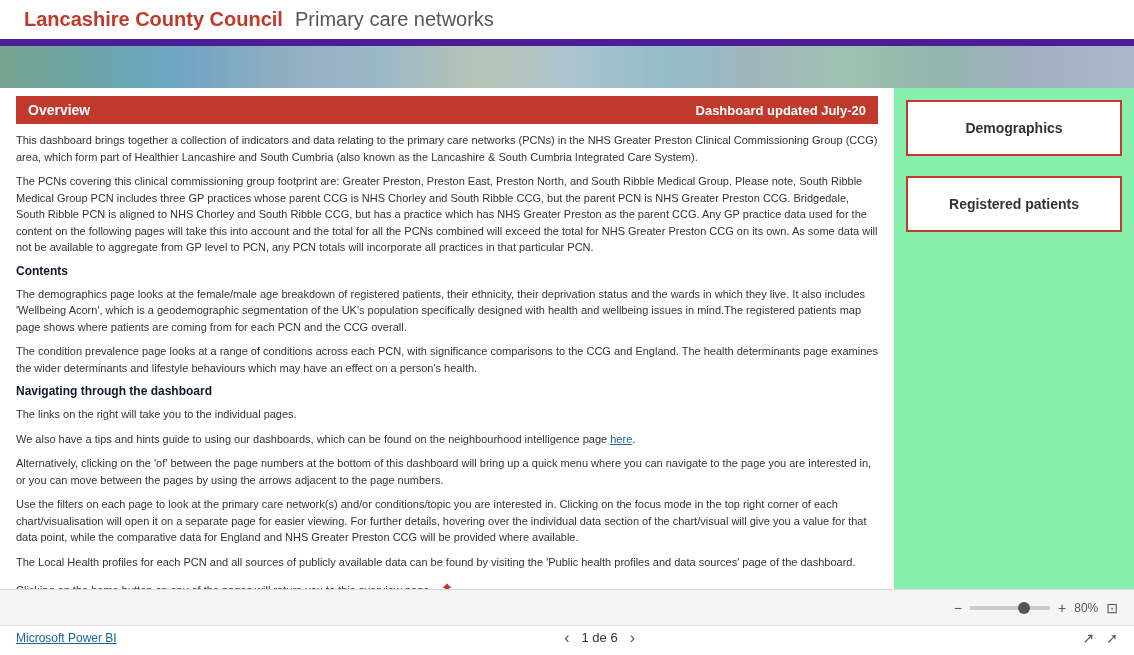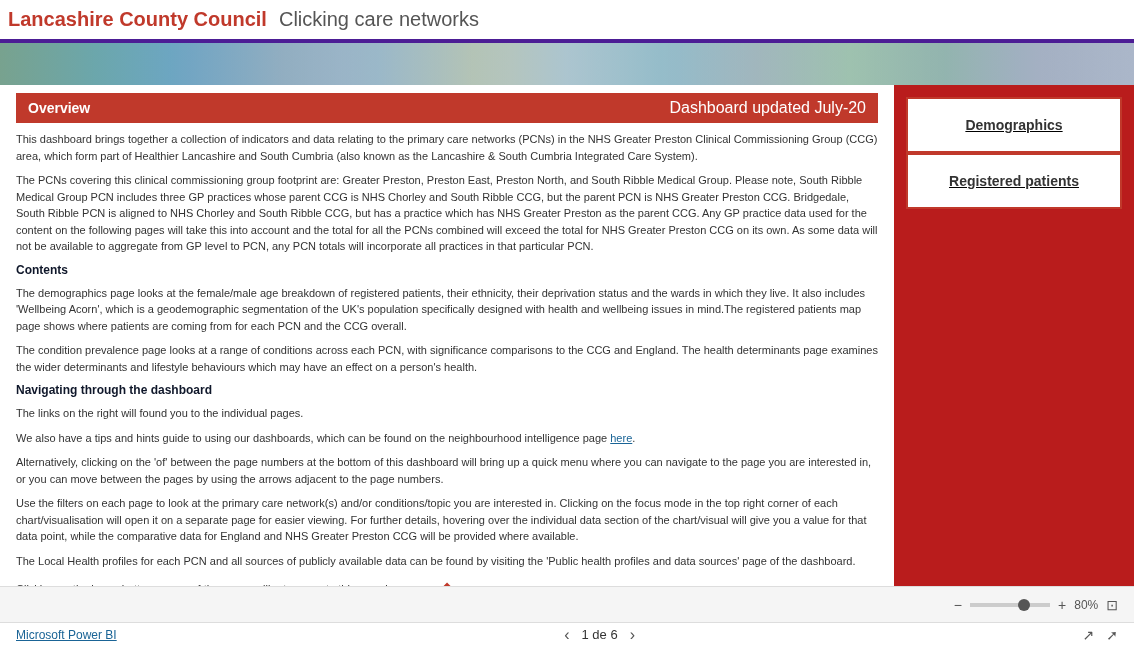--- a/index.html
+++ b/index.html
@@ -2,22 +2,22 @@
 <html><head>
   <meta charset="utf-8">
   <style>
     * { margin: 0; padding: 0; box-sizing: border-box; }
     body { font-family: Arial, sans-serif; font-size: 12px; background: #fff; width: 1134px; height: 655px; overflow: hidden; }
 
     
     .header {
       display: flex;
       align-items: center;
-      padding: 8px 8px;
-      border-bottom: 4px solid #4c1d95;
+      padding: 8px 24px;
+      border-bottom: 7px solid #4c1d95;
       background: #fff;
     }
     .header-logo {
       color: #c0392b;
       font-size: 20px;
       font-weight: bold;
       margin-right: 12px;
     }
     .header-title {
       color: #555;
@@ -67,22 +67,22 @@
       background: #c0392b;
       color: #fff;
       padding: 6px 12px;
       margin-bottom: 8px;
     }
     .overview-title {
       font-size: 14px;
       font-weight: bold;
     }
     .dashboard-updated {
-      font-size: 16px;
-      font-weight: normal;
+      font-size: 13px;
+      font-weight: bold;
     }
 
     
     .body-text {
       font-size: 11px;
       color: #333;
       line-height: 1.5;
       margin-bottom: 8px;
       margin-top: 8px;
     }
@@ -103,23 +103,22 @@
       vertical-align: middle;
       margin-left: 4px;
     }
 
     
     .right-panel {
       width: 240px;
       padding: 12px;
       display: flex;
       flex-direction: column;
-      gap: 0;
-      background: #b91c1c;
-      text-decoration: underline;
+      gap: 20px;
+      background: #86efac;
     }
     .nav-button {
       border: 2px solid #c0392b;
       background: #fff;
       color: #333;
       font-size: 14px;
       font-weight: bold;
       padding: 18px 12px;
       text-align: center;
       cursor: pointer;
@@ -201,21 +200,21 @@
       color: #555;
       background: none;
       border: none;
     }
   </style>
 </head>
 <body>
 
 <div class="header">
   <span class="header-logo">Lancashire County Council</span>
-  <span class="header-title">Clicking care networks</span>
+  <span class="header-title">Primary care networks</span>
 </div>
 
 <div class="banner">
   <div class="banner-overlay"></div>
 </div>
 
 <div class="main-content">
 
   <div class="left-panel">
 
@@ -230,21 +229,21 @@
 
     <p class="body-text">
       <span>The PCNs covering this clinical commissioning group footprint are: Greater Preston, Preston East, Preston North, and South Ribble Medical Group. Please note, South Ribble Medical Group PCN includes three GP practices whose parent CCG is NHS Chorley and South Ribble CCG, but the parent PCN is NHS Greater Preston CCG. Bridgedale, South Ribble PCN is aligned to NHS Chorley and South Ribble CCG, but has a practice which has NHS Greater Preston as the parent CCG. Any GP practice data used for the content on the following pages will take this into account and the total for all the PCNs combined will exceed the total for NHS Greater Preston CCG on its own. As some data will not be available to aggregate from GP level to PCN, any PCN totals will incorporate all practices in that particular PCN.</span>
     </p>
 
     <p class="body-text-bold">Contents</p>
     <p class="body-text">The demographics page looks at the female/male age breakdown of registered patients, their ethnicity, their deprivation status and the wards in which they live. It also includes 'Wellbeing Acorn', which is a geodemographic segmentation of the UK's population specifically designed with health and wellbeing issues in mind.The registered patients map page shows where patients are coming from for each PCN and the CCG overall.</p>
     <p class="body-text">The condition prevalence page looks at a range of conditions across each PCN, with significance comparisons to the CCG and England. The health determinants page examines the wider determinants and lifestyle behaviours which may have an effect on a person's health.</p>
 
     <p class="body-text-bold">Navigating through the dashboard</p>
-    <p class="body-text">The links on the right will found you to the individual pages.</p>
+    <p class="body-text">The links on the right will take you to the individual pages.</p>
     <p class="body-text">
       We also have a tips and hints guide to using our dashboards, which can be found on the neighbourhood intelligence page <a href="#">here</a>.
     </p>
     <p class="body-text">Alternatively, clicking on the 'of' between the page numbers at the bottom of this dashboard will bring up a quick menu where you can navigate to the page you are interested in, or you can move between the pages by using the arrows adjacent to the page numbers.</p>
     <p class="body-text">Use the filters on each page to look at the primary care network(s) and/or conditions/topic you are interested in. Clicking on the focus mode in the top right corner of each chart/visualisation will open it on a separate page for easier viewing. For further details, hovering over the individual data section of the chart/visual will give you a value for that data point, while the comparative data for England and NHS Greater Preston CCG will be provided where available.</p>
     <p class="body-text">The Local Health profiles for each PCN and all sources of publicly available data can be found by visiting the 'Public health profiles and data sources' page of the dashboard.</p>
     <p class="body-text">
       <span>Clicking on the home button on any of the pages will return you to this overview page.</span>
       <span class="arrow-icon">⬆</span>
     </p>

